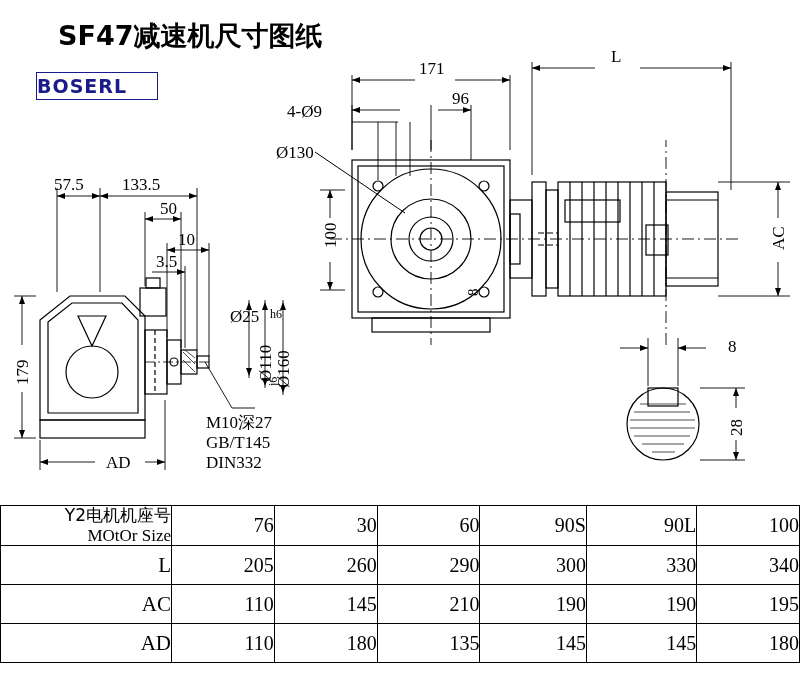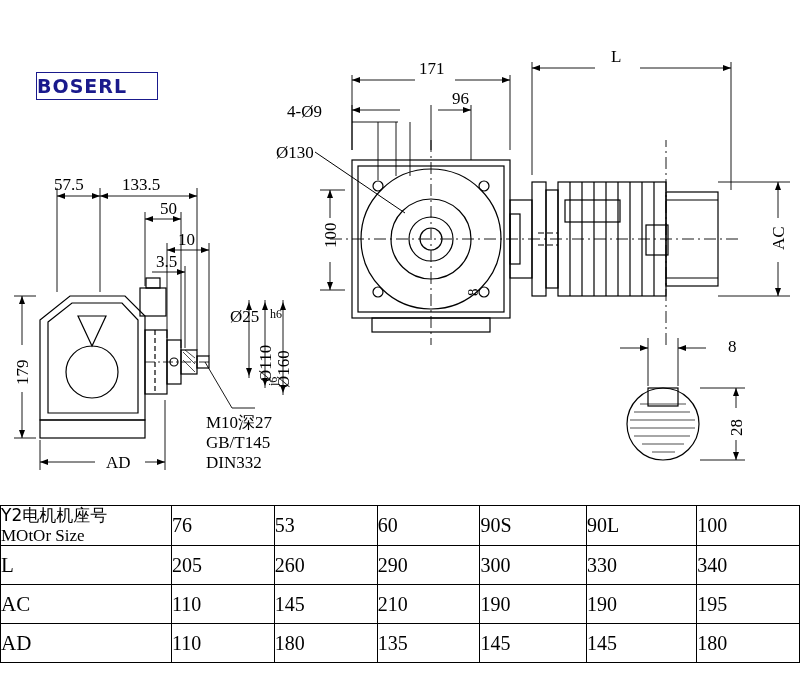--- a/index.html
+++ b/index.html
@@ -39,21 +39,21 @@
 
   
   .spec-table{
     position:absolute;left:0px;top:505px;
     width:800px;
     border-collapse:collapse;
     font-family:"Liberation Serif", serif;
   }
   .spec-table td{
     border:1px solid #000;
-    text-align:left;
+    text-align:right;
     font-size:20px;
     height:38px;
     padding:0;
   }
   .spec-table td.head{
     width:170px;
     font-size:18px;
     line-height:1.15;
   }
   .spec-table td.head .cn{
@@ -64,20 +64,21 @@
   .spec-table td.head .en{
     font-size:17px;display:block;
   }
   .spec-table td.rl{font-size:21px;}
 </style>
 </head>
 <body>
 
 <div id="stage">
 
+  <div class="title">SF47减速机尺寸图纸</div>
 
   <div class="logo">
     <span>BOSERL</span>
   </div>
 
   <svg width="800" height="684">
     <g fill="none" stroke="#000" stroke-width="1.2" stroke-linejoin="miter" stroke-linecap="butt">
 
       <rect x="352" y="160" width="158" height="158"></rect>
       <rect x="358" y="166" width="146" height="146"></rect>
@@ -347,21 +348,21 @@
   </svg>
 
   <table class="spec-table">
     <tbody>
       <tr>
         <td class="head">
           <span class="cn">Y2电机机座号</span>
           <span class="en">MOtOr Size</span>
         </td>
         <td>76</td>
-        <td>53</td>
+        <td>30</td>
         <td>60</td>
         <td>90S</td>
         <td>90L</td>
         <td>100</td>
       </tr>
       <tr>
         <td class="head rl">L</td>
         <td>205</td>
         <td>260</td>
         <td>290</td>

